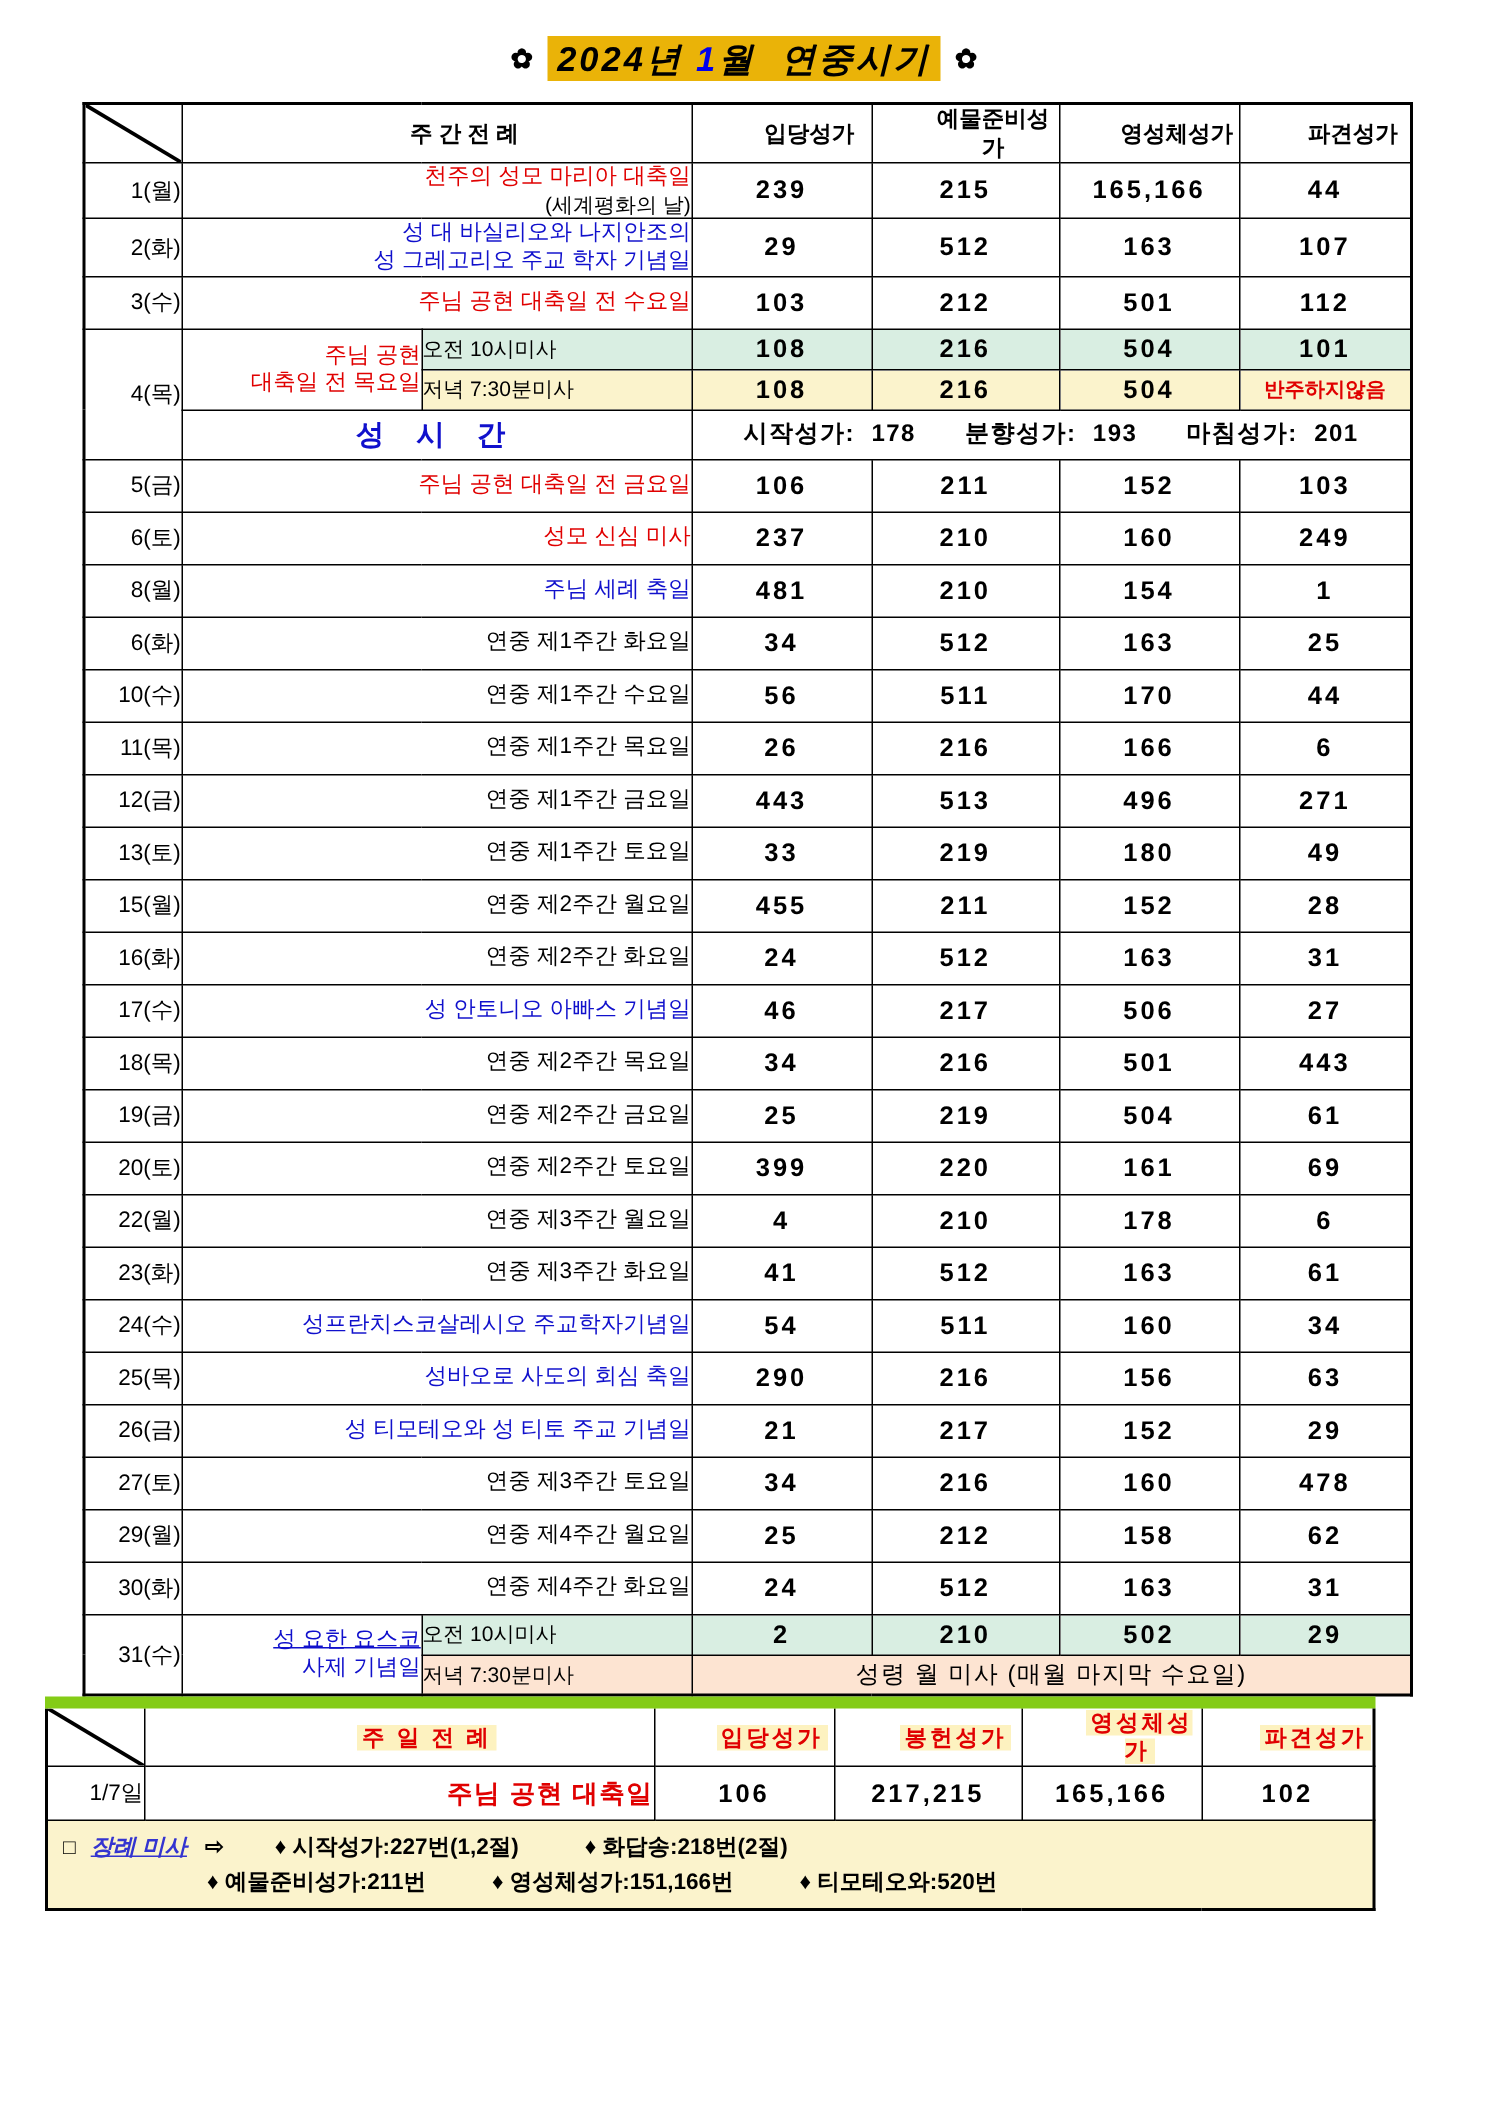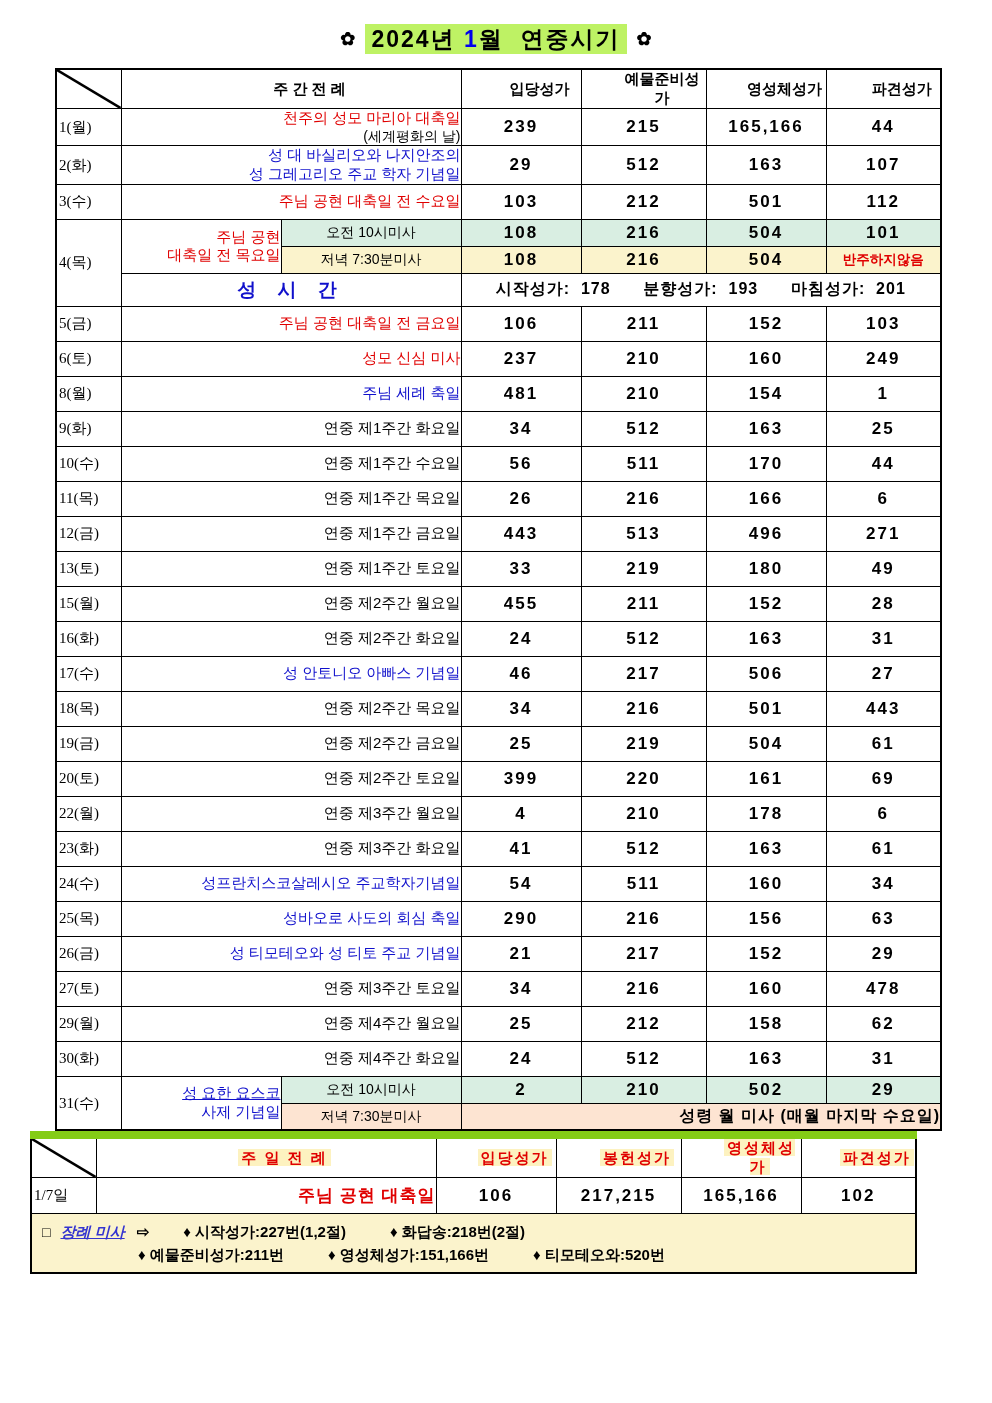--- a/index.html
+++ b/index.html
@@ -1,39 +1,39 @@
 <!DOCTYPE html>
 <html><head>
 <meta charset="utf-8">
 <style>
   html,body{margin:0;padding:0;background:#fff;}
   body{width:992px;height:1403px;font-family:"Liberation Sans",sans-serif;color:#000;position:relative;}
   .title{ text-align:center; margin:24px 0 13px 0; font-size:23px; font-weight:bold; }
   .flower{ font-size:18px; font-style:normal; margin:0 10px; position:relative; top:-2px;}
-  .title-hl{ background:#bef264; letter-spacing:2px; padding:2px 6px; white-space:pre;}
+  .title-hl{ background:#eab308; font-style:italic; letter-spacing:2px; padding:2px 6px; white-space:pre;}
   .c-red{color:#e00000;} .c-blue{color:#1010cc;} .c-green{color:#007a00;} 
   .bg-mint{background:#d9eee2;} .bg-cream{background:#fbf3cc;} .bg-peach{background:#fde4d2;}
 
   table{ border-collapse:collapse; table-layout:fixed; width:885px; margin-left:55px; border:2px solid #000;}
   th,td{ border:1.5px solid #000; padding:0; vertical-align:middle; overflow:hidden;}
   thead th{ height:25px; font-size:15px; font-weight:bold; text-align:center;padding-left:37px;}
   #weekday-table tr{height:35px;}
-  .date{ font-family:Liberation Serif, serif; font-size:15px; font-weight:normal; text-align:left; padding-left:2px;}
+  .date{ font-family:Liberation Sans, sans-serif; font-size:15px; font-weight:normal; text-align:right; padding-left:2px;}
   .lit{ text-align:right; font-size:15px; line-height:1.25;}
   .lit-main{ white-space:pre-line;}
   .lit-sub{ font-size:14px; color:#000;}
   .num{ text-align:center; font-weight:bold; font-size:17px; letter-spacing:2px;}
-  .mass-label{ text-align:center; font-size:14px;}
+  .mass-label{ font-size:14px;}
   .sub-row{height:27px !important;}
   .holy-row{height:33px !important;}
   .holy-label{ font-size:19px; font-weight:bold; letter-spacing:8px; text-align:center;}
   .holy-info{ font-weight:bold; font-size:16px; text-align:center; white-space:pre; letter-spacing:1px;}
   .small-red{ font-size:13.5px; letter-spacing:0; color:#e00000; font-weight:bold; text-align:center;}
   .u{ text-decoration:underline;}
-  .evening-note{ font-weight:bold; font-size:16px; text-align:right; letter-spacing:1px;margin-top:45px;}
+  .evening-note{ font-weight:normal; font-size:16px; text-align:center; letter-spacing:1px;margin-top:45px;}
 
   .diag{ position:relative; }
   .diag svg{ position:absolute; left:0; top:0; width:100%; height:100%; display:block;}
 
   #sunday-table{ border-top:8px solid #84cc16; margin-top:0;margin-left:30px;}
   #sunday-table thead th{height:30px;}
   #sunday-table tbody tr{height:36px;}
   #sunday-table .lit{ font-weight:bold; font-size:17px; letter-spacing:1px;}
   .hl{ background:#fdf2c0; color:#e00000; padding:0 3px; letter-spacing:2px;}
 
@@ -165,21 +165,21 @@
     <td class="lit c-blue" colspan="2">
       <div class="lit-main">주님 세례 축일</div>
 
     </td>
     <td class="num">481</td>
     <td class="num">210</td>
     <td class="num">154</td>
     <td class="num">1</td>
   </tr>
       <tr>
-    <td class="date">9(화)</td>
+    <td class="date">6(화)</td>
     <td class="lit c-black" colspan="2">
       <div class="lit-main">연중 제1주간 화요일</div>
 
     </td>
     <td class="num">34</td>
     <td class="num">512</td>
     <td class="num">163</td>
     <td class="num">25</td>
   </tr>
       <tr>

